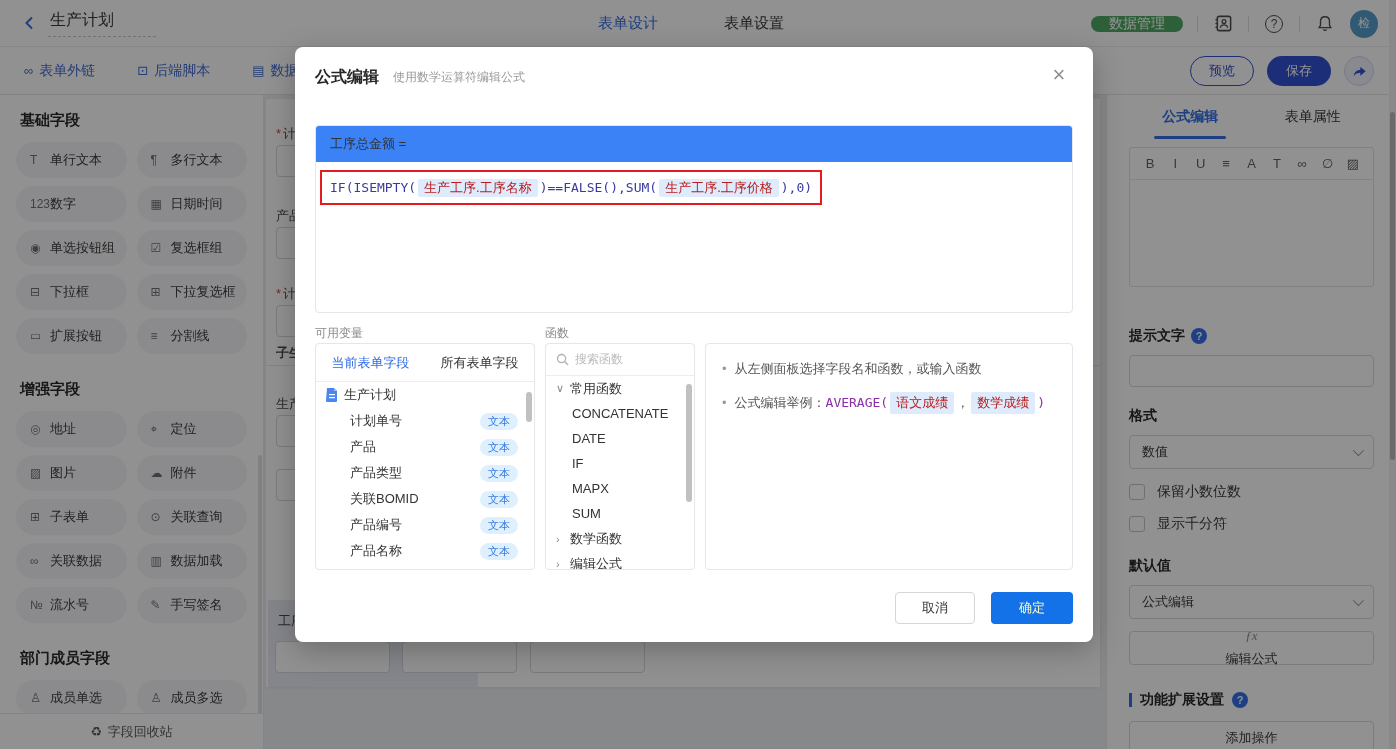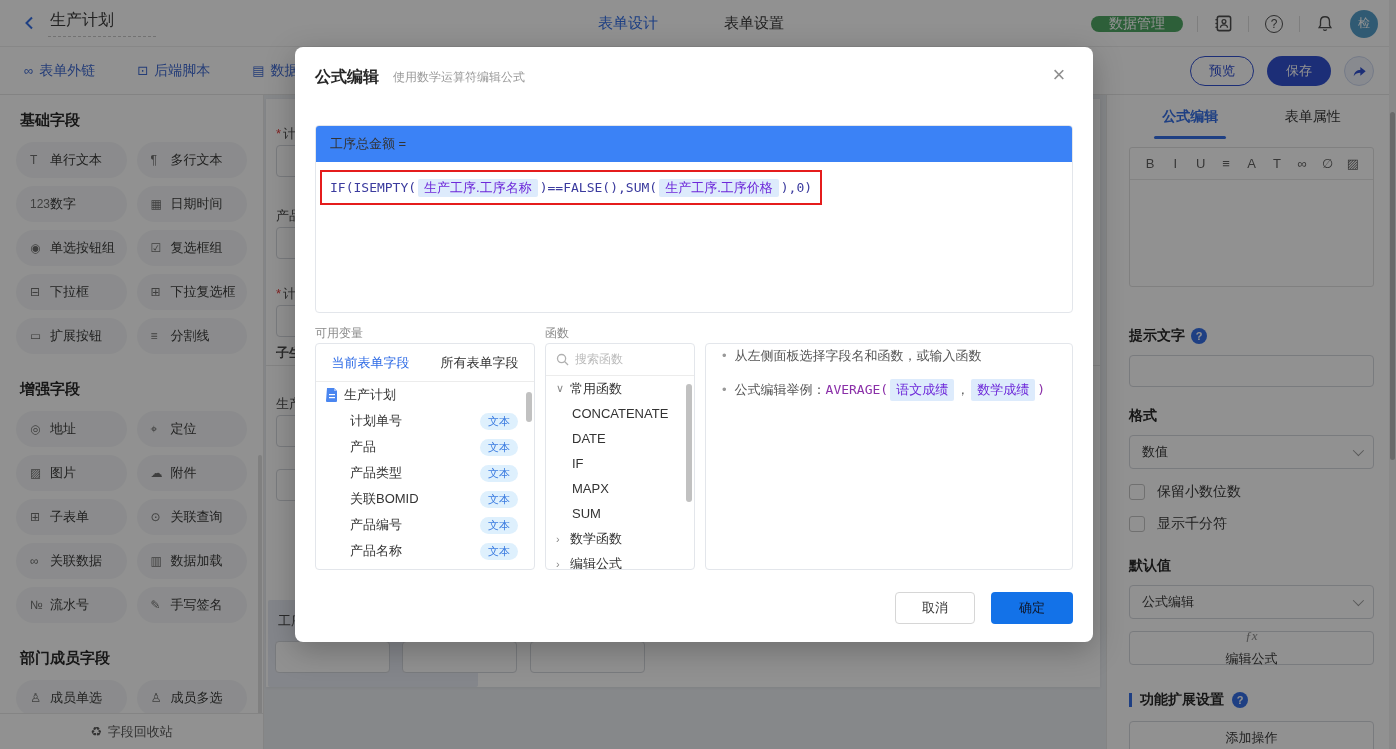--- a/index.html
+++ b/index.html
@@ -107,29 +107,29 @@
   .m-close { position:absolute; right:20px; top:14px; font-size:22px; color:#8f8f8f; cursor:pointer;
     width:28px; height:28px; display:flex; align-items:center; justify-content:center; }
 
   .formula-box { position:absolute; left:20px; top:78px; width:758px; height:188px;
     border:1px solid #e3e6eb; border-radius:4px; overflow:hidden; }
   .formula-target { height:36px; background:#3b82f6; display:flex; align-items:center; padding-left:14px;
     font-size:13px; color:#333; }
   .formula-body { padding:8px 4px; cursor:text; }
   .annotation { display:inline-block; border:2px solid #e51c1c; padding:6px 8px; }
   .code { font-family:"DejaVu Sans Mono",monospace; font-size:13px; color:#3b3b9e; }
-  .chip { display:inline-block; background:#ddebfc; color:#6d28d9; font-size:13px;
+  .chip { display:inline-block; background:#ddebfc; color:#b91c1c; font-size:13px;
     font-family:"Liberation Sans",sans-serif; padding:0 6px; margin:0 2px; border-radius:2px; }
 
   .m-col-label { position:absolute; top:278px; font-size:12px; color:#8a8a8a; }
   .panel { position:absolute; top:296px; height:227px; border:1px solid #e3e6eb; border-radius:4px;
     background:#fff; overflow:hidden; }
   .var-panel { left:20px; width:220px; }
   .fn-panel { left:250px; width:150px; }
-  .tips-panel { left:410px; width:368px; padding:1px 16px; }
+  .tips-panel { left:410px; width:368px; padding:14px 16px; }
 
   .var-tabs { height:38px; border-bottom:1px solid #ececec; display:flex; }
   .var-tab { flex:1; display:flex; align-items:center; justify-content:center; font-size:13px; color:#333; cursor:pointer; }
   .var-tab.active { color:#2e6be6; }
   .tree-row { height:26px; display:flex; align-items:center; padding:0 12px 0 10px; font-size:13px; color:#333; cursor:pointer; }
   .tree-row .nm { flex:1; margin-left:6px; white-space:nowrap; overflow:hidden; }
   .tree-row.child { padding-left:28px; }
   .badge { background:#def0fd; color:#3a7be0; font-size:11px; padding:1px 8px; border-radius:9px; margin-right:4px; }
   .list-thumb { position:absolute; right:2px; width:6px; background:#c1c1c1; border-radius:3px; }
 
@@ -139,21 +139,21 @@
   .fn-row .caret { color:#888; font-size:11px; width:14px; }
   .fn-item { padding-left:26px; }
 
   .tip-line { font-size:13px; color:#555; margin-bottom:12px; line-height:22px; }
   .bullet { color:#999; margin-right:8px; }
   .code-fn { font-family:"DejaVu Sans Mono",monospace; font-size:13px; color:#8a2fa8; }
 
   .m-footer { position:absolute; right:20px; top:545px; display:flex; gap:16px; }
   .btn-cancel { width:80px; height:32px; border:1px solid #d6d6d6; border-radius:4px; background:#fff;
     font-size:13px; color:#333; display:flex; align-items:center; justify-content:center; cursor:pointer; }
-  .btn-ok { width:82px; height:32px; border-radius:4px; background:#1372e8; color:#0f172a; font-size:13px;
+  .btn-ok { width:82px; height:32px; border-radius:4px; background:#1372e8; color:#fef9c3; font-size:13px;
     display:flex; align-items:center; justify-content:center; cursor:pointer; }
 </style>
 </head>
 <body>
 
 <div class="app">
 
   <div class="header">
     <div class="back-wrap">
       <svg width="16" height="16" viewBox="0 0 16 16">

